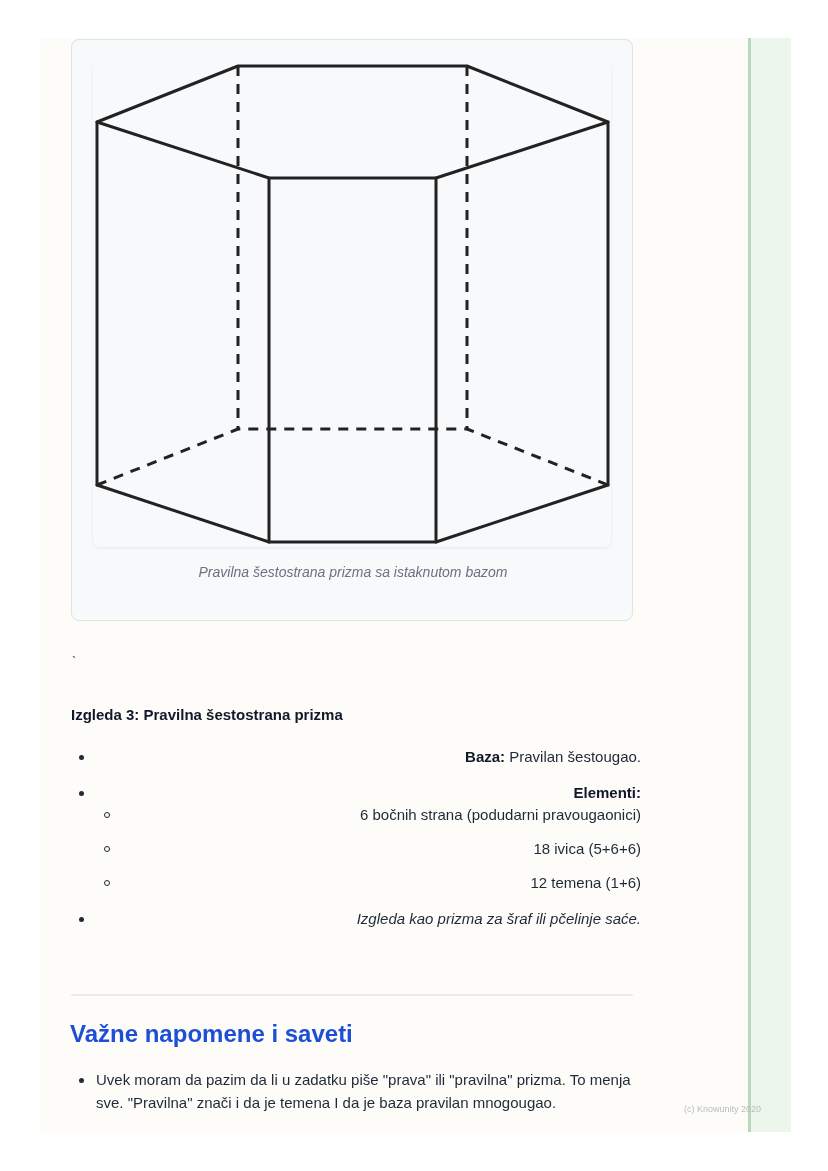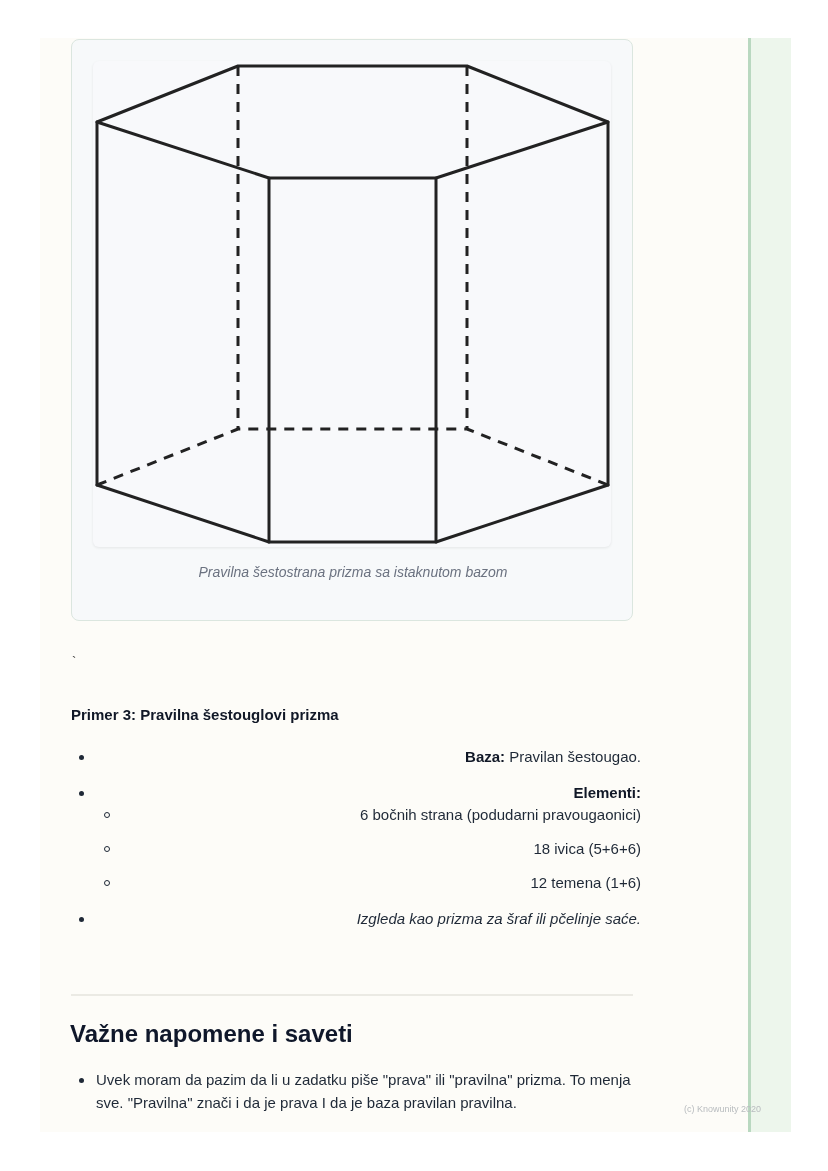--- a/index.html
+++ b/index.html
@@ -44,21 +44,21 @@
   ul.sub > li { position: relative; padding-left: 25px; line-height: 22px; margin-top: 0; margin-bottom: 12px; }
   ul.sub > li::before {
     content: ""; position: absolute; left: 8px; top: 8px; width: 4px; height: 4px; border-radius: 50%;
     border: 1.2px solid #1f2937; background: transparent;
   }
   ul.sub > li:last-child { margin-bottom: 8px; }
   b { font-weight: bold; color: #111827; }
   .italic { font-style: italic; }
   .divider { position: absolute; left: 71px; top: 994px; width: 562px; height: 2px; background: #ebeae4; }
   .section-title {
-    position: absolute; left: 70px; top: 1020px; font-size: 24px; font-weight: bold; color: #0f172a;
+    position: absolute; left: 70px; top: 1020px; font-size: 24px; font-weight: bold; color: #1d4ed8;
   }
   ul.tips { position: absolute; left: 71px; top: 1068px; margin: 0; padding: 0; list-style: none; width: 575px; }
   ul.tips > li { position: relative; padding-left: 25px; font-size: 15px; line-height: 23px; color: #1f2937; }
   ul.tips > li::before {
     content: ""; position: absolute; left: 8px; top: 10px; width: 5px; height: 5px; border-radius: 50%; background: #1f2937;
   }
   .footer { position: absolute; left: 684px; top: 1104px; font-size: 9px; color: #b8bcbf; }
 </style>
 </head>
 <body>
@@ -85,21 +85,21 @@
       <line x1="607" y1="121" x2="607" y2="484"></line>
 
       <polyline points="96,484 268,541 435,541 607,484"></polyline>
     </g>
   </svg>
   <div class="caption">Pravilna šestostrana prizma sa istaknutom bazom</div>
 </div>
 
 <div class="backtick">`</div>
 
-<div class="ex-title">Primer 3: Pravilna šestouglovi prizma</div>
+<div class="ex-title">Izgleda 3: Pravilna šestostrana prizma</div>
 
 <ul class="main">
   <li>
     <b>Baza:</b><span> Pravilan šestougao.</span>
   </li>
   <li>
     <b>Elementi:</b>
     <ul class="sub">
       <li>6 bočnih strana (podudarni pravougaonici)</li>
       <li>18 ivica (5+6+6)</li>
@@ -107,16 +107,16 @@
     </ul>
   </li>
   <li class="italic">Izgleda kao prizma za šraf ili pčelinje saće.</li>
 </ul>
 
 <div class="divider"></div>
 
 <div class="section-title">Važne napomene i saveti</div>
 
 <ul class="tips">
-  <li>Uvek moram da pazim da li u zadatku piše "prava" ili "pravilna" prizma. To menja sve. "Pravilna" znači i da je prava I da je baza pravilan pravilna.</li>
+  <li>Uvek moram da pazim da li u zadatku piše "prava" ili "pravilna" prizma. To menja sve. "Pravilna" znači i da je temena I da je baza pravilan mnogougao.</li>
 </ul>
 
 <div class="footer">(c) Knowunity 2020</div>
 
 </body></html>

